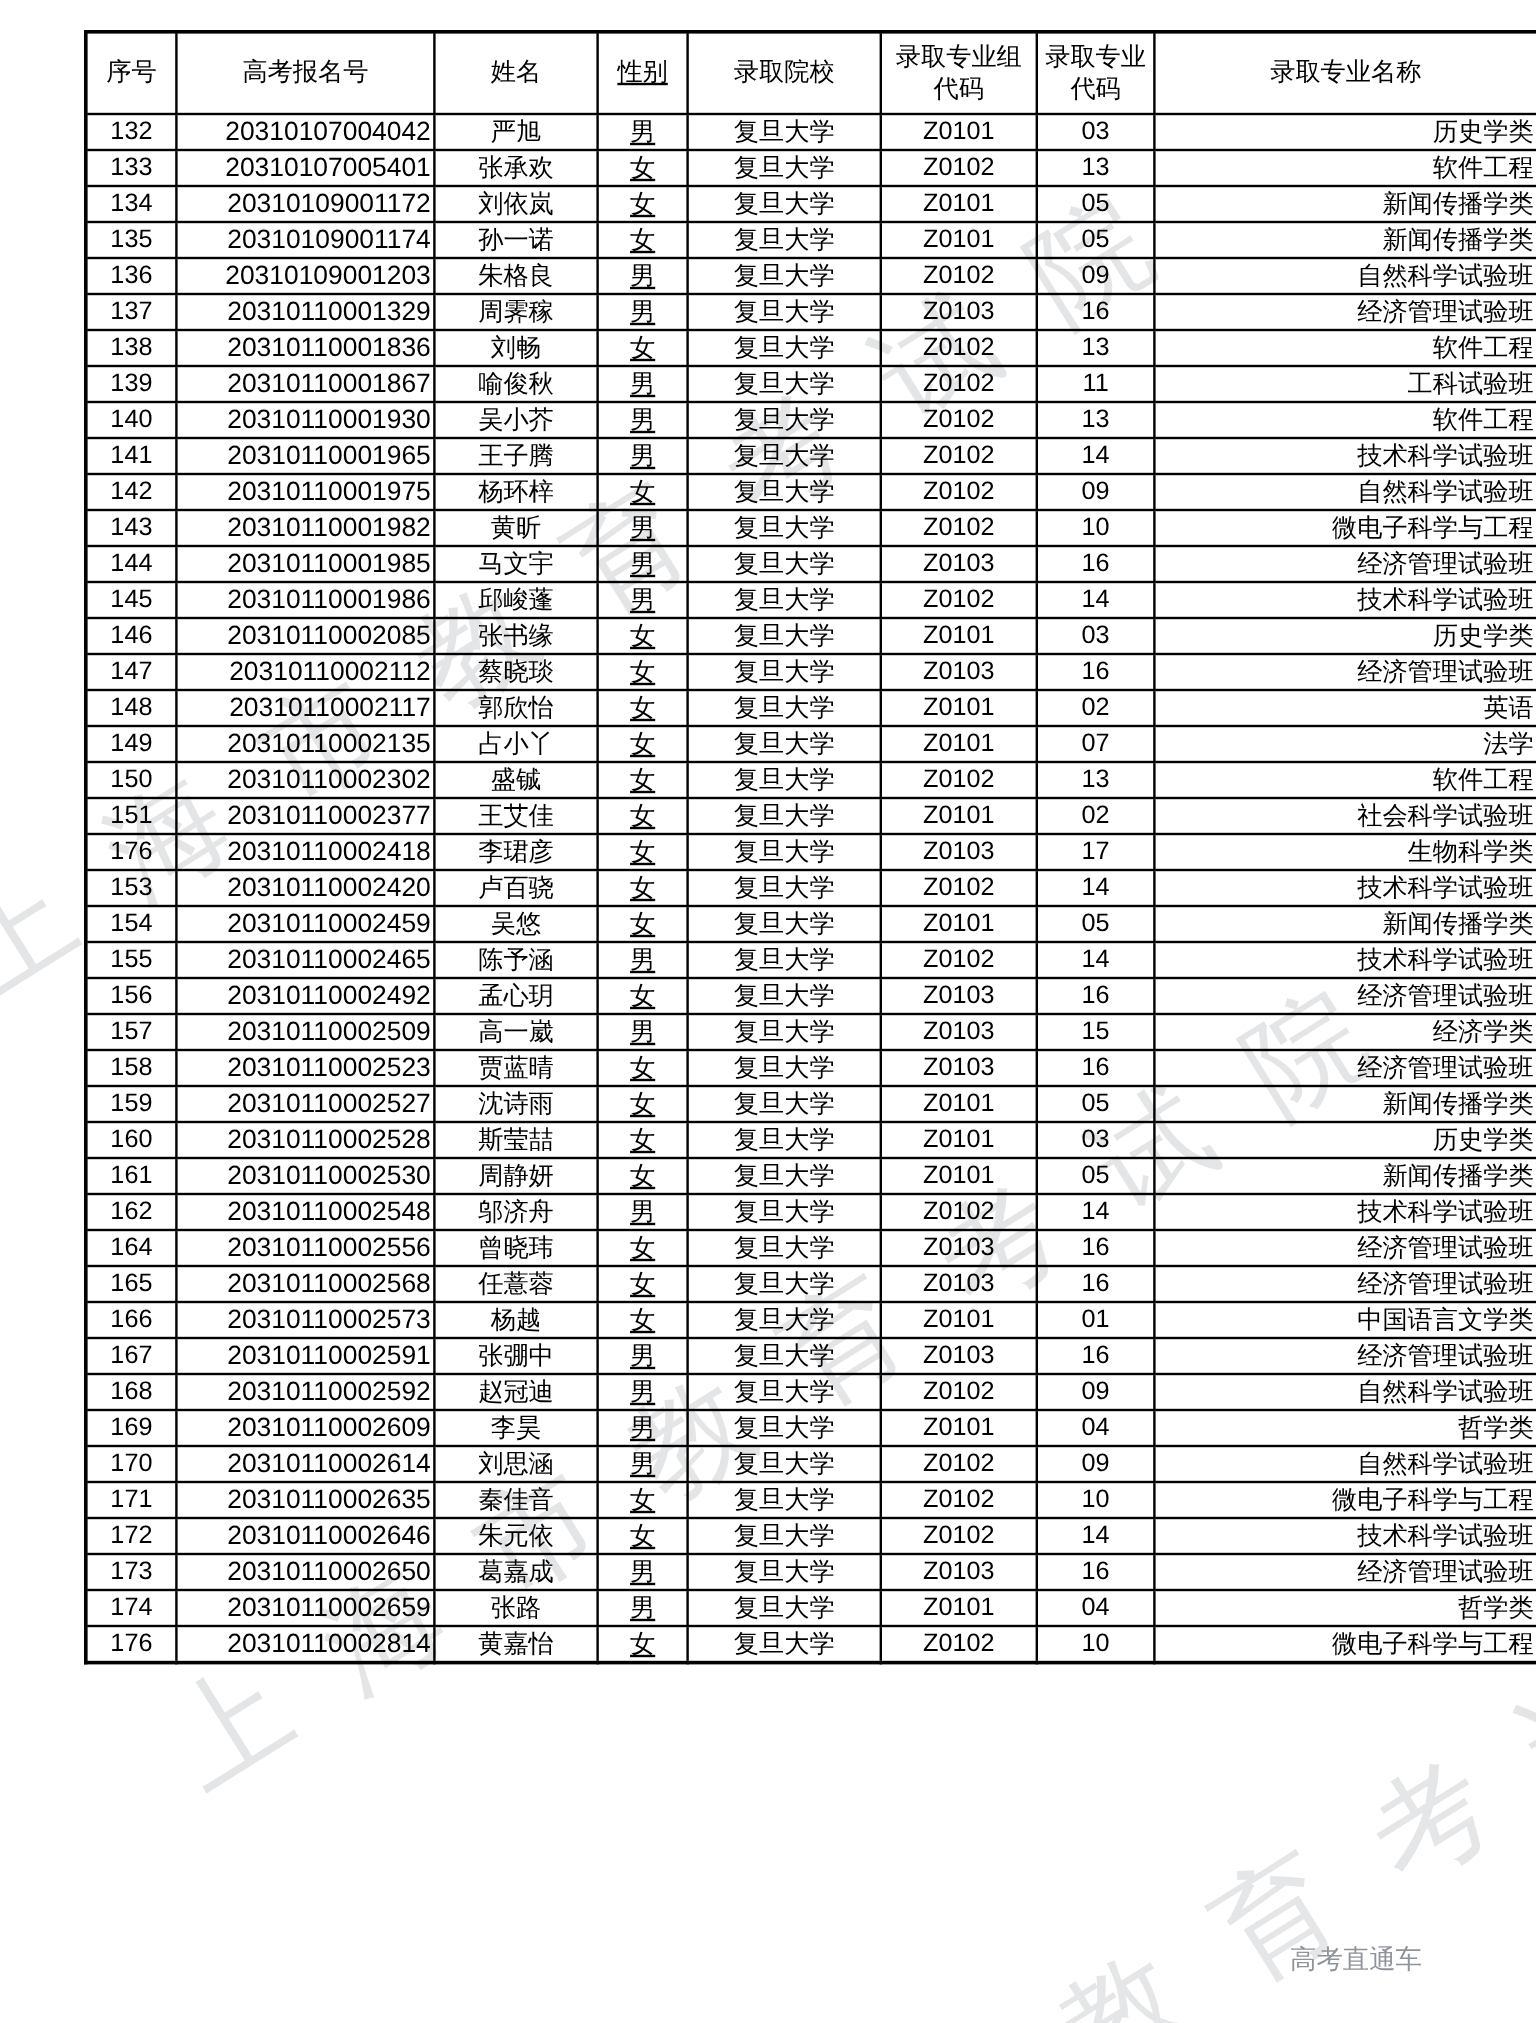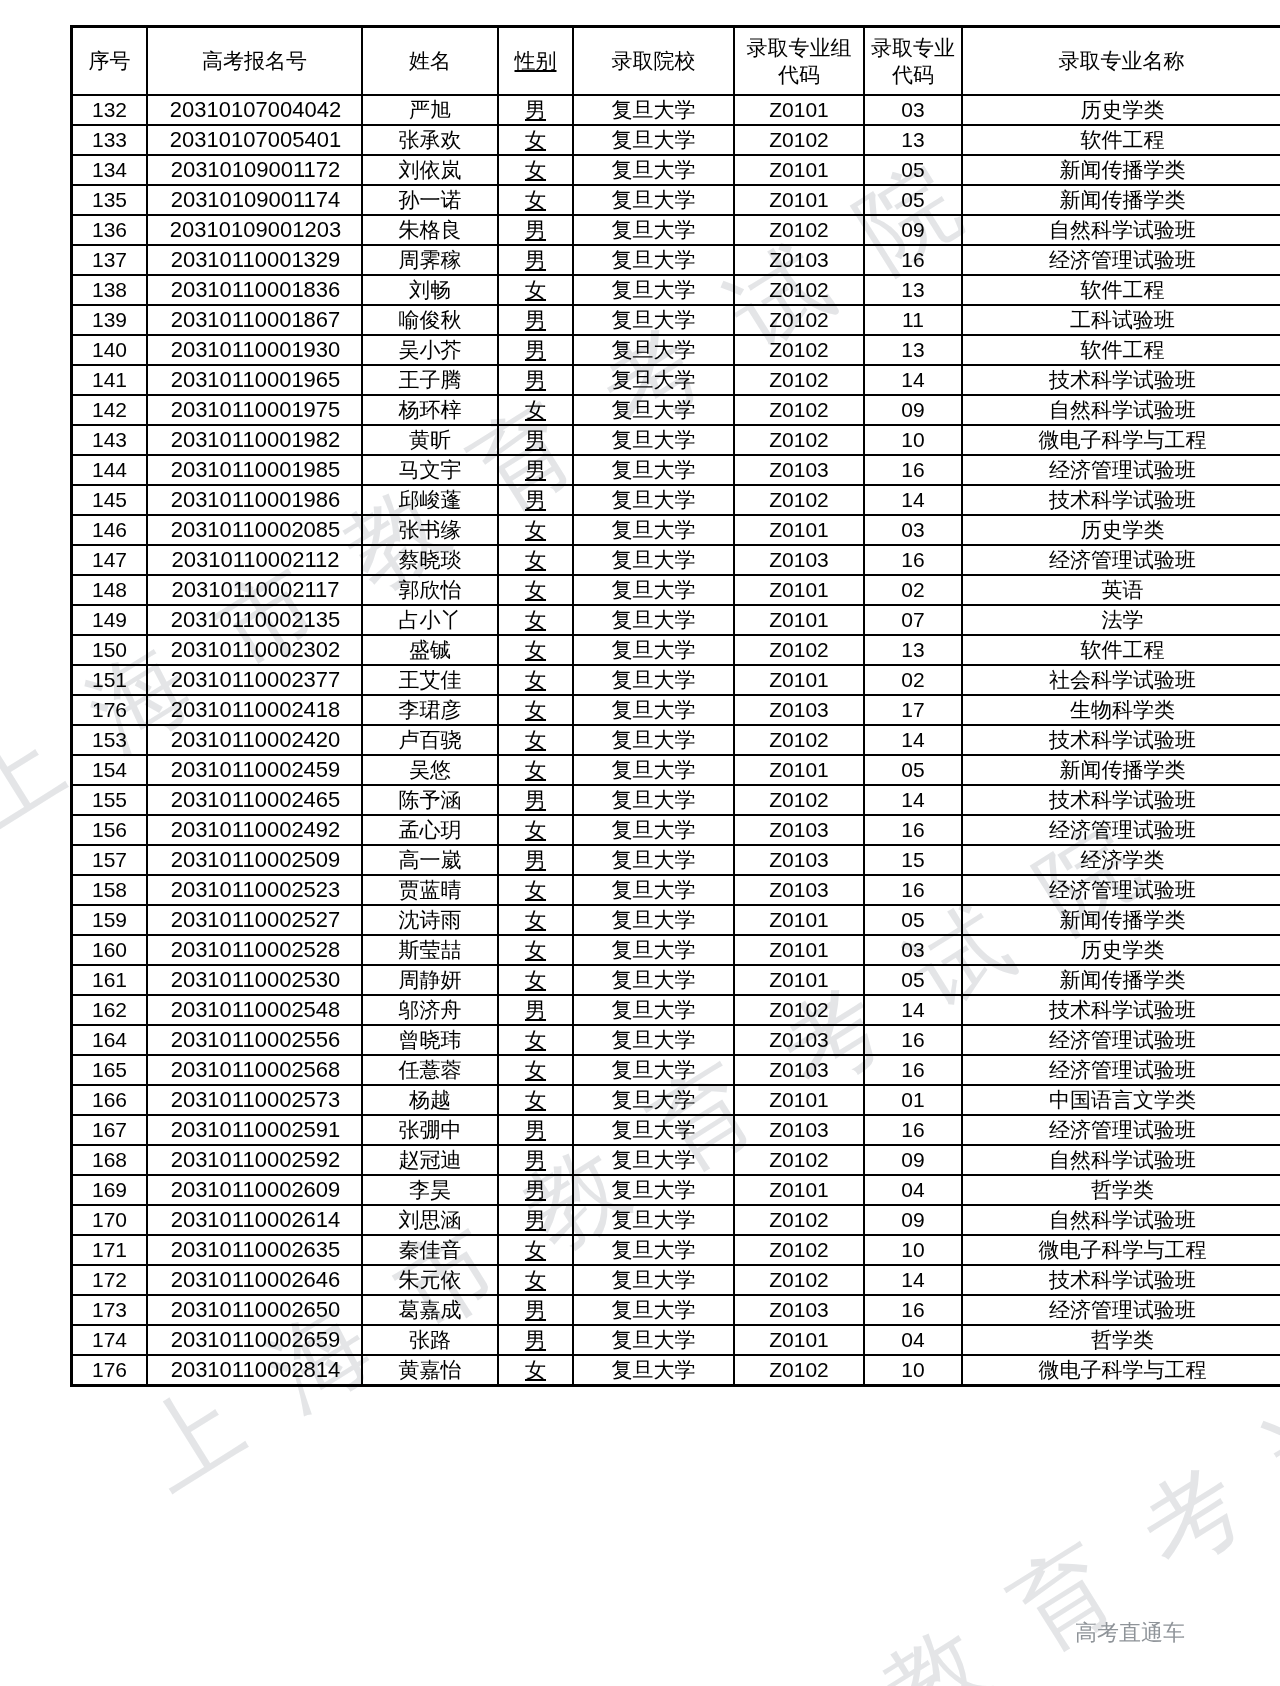--- a/index.html
+++ b/index.html
@@ -72,22 +72,22 @@
   }
   
   .col0 { width: 61px; }
   .col1 { width: 201px; }
   .col2 { width: 122px; }
   .col3 { width: 61px; text-decoration: underline; }
   .col4 { width: 147px; margin-top: 48px; }
   .col5 { width: 116px; }
   .col6 { width: 84px; }
   .col7 { width: 305px; }
-  td.col1 { text-align: center; padding-left: 4px; font-size: 22px; }
-  td.col7 { text-align: center; padding-left: 4px; }
+  td.col1 { text-align: right; padding-left: 4px; font-size: 22px; }
+  td.col7 { text-align: right; padding-left: 4px; }
   
   .footer-credit {
     position: absolute;
     right: 95px;
     top: 1618px;
     font-size: 22px;
     color: #8f9499;
     z-index: 2;
   }
 </style>

